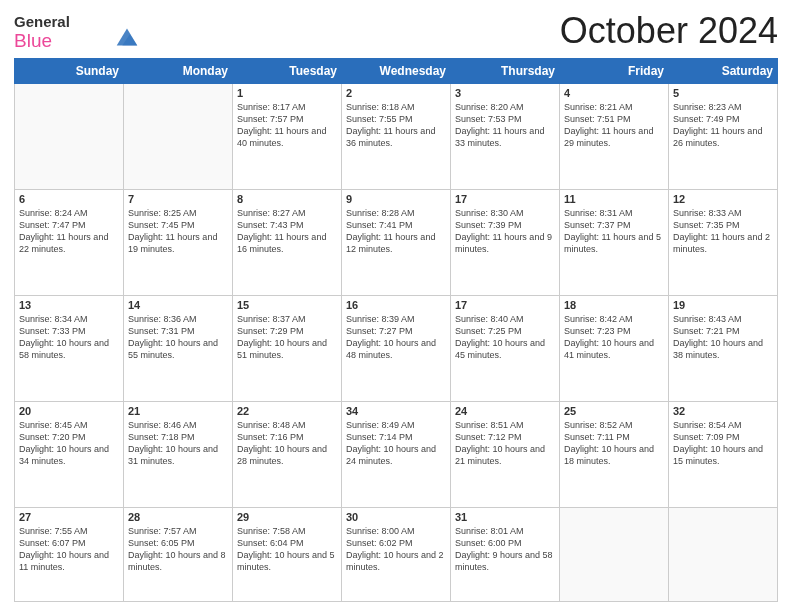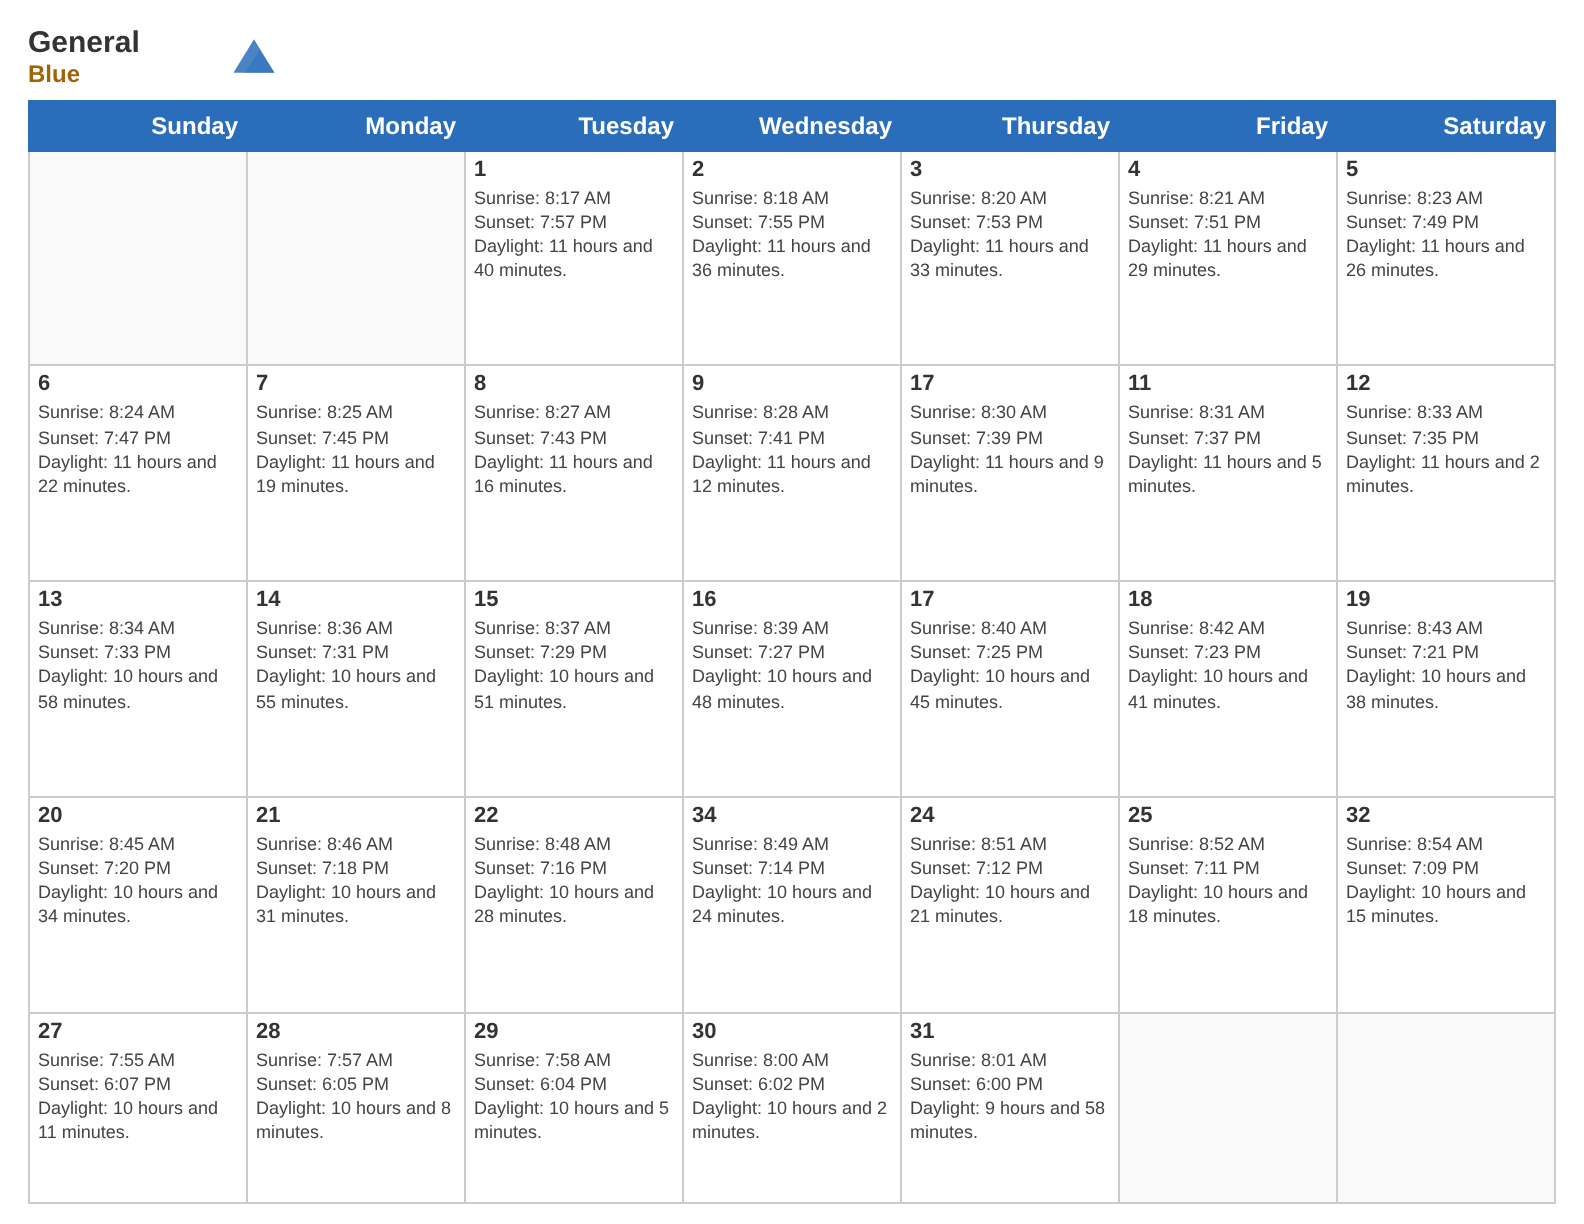--- a/index.html
+++ b/index.html
@@ -18,38 +18,38 @@
       flex-direction: column;
     }
     .header {
       display: flex;
       justify-content: space-between;
       align-items: flex-start;
       margin-bottom: 6px;
     }
     .logo {
       display: flex;
-      align-items: flex-start;
+      align-items: flex-end;
       margin-top: 4px;
       gap: 39px;
     }
     .logo-text {
       display: flex;
       flex-direction: column;
       line-height: 1.1;
     }
     .logo-general {
       font-size: 15px;
       font-weight: bold;
       color: #333;
     }
     .logo-blue {
-      font-size: 12px;
-      font-weight: bold;
-      color: #a16207;
+      font-size: 19px;
+      font-weight: normal;
+      color: #ec4899;
     }
     .logo-icon {
       width: 28px;
       height: 28px;
       margin-left: 4px;
     }
     .title-area {
       text-align: right;
     }
     .title-month {
@@ -112,20 +112,21 @@
       <div class="logo-text">
         <span class="logo-general">General</span>
         <span class="logo-blue">Blue</span>
       </div>
       <svg class="logo-icon" viewBox="0 0 30 30">
         <polygon points="4,24 15,6 26,24" fill="#2a6ebb" opacity="0.85"></polygon>
         <polygon points="10,24 18,12 26,24" fill="#2a6ebb" opacity="0.5"></polygon>
       </svg>
     </div>
     <div class="title-area">
+      <div class="title-month">October 2024</div>
     </div>
   </div>
 
   <table class="calendar">
     <thead>
       <tr>
         <th>Sunday</th>
         <th>Monday</th>
         <th>Tuesday</th>
         <th>Wednesday</th>

